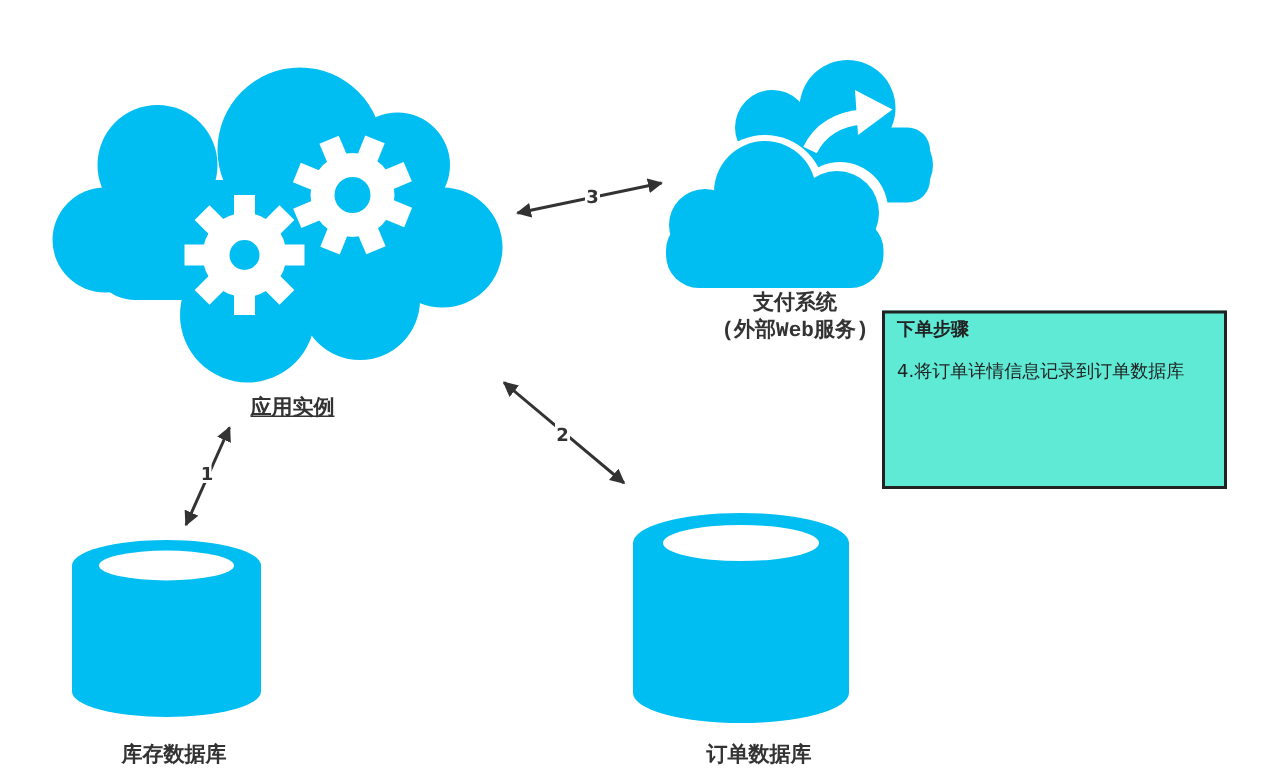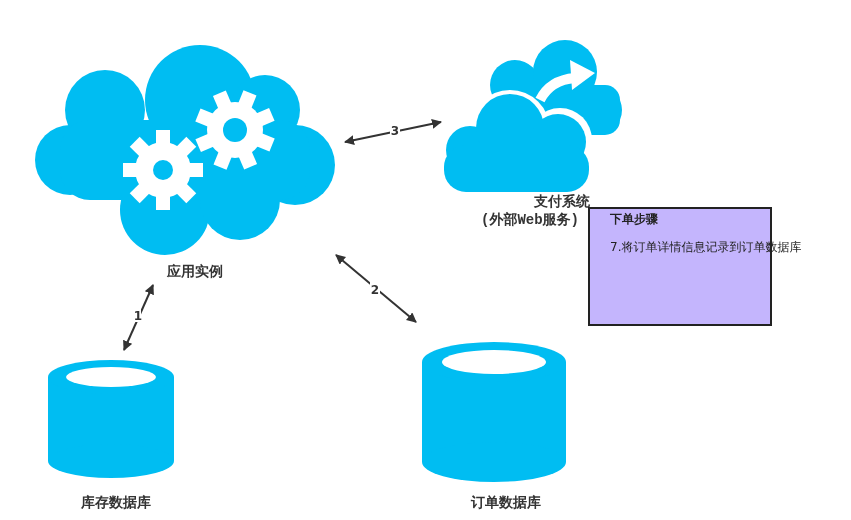--- a/index.html
+++ b/index.html
@@ -1,21 +1,21 @@
 <!DOCTYPE html>
 <html><head>
 <meta charset="utf-8">
 <style>
   html, body { margin:0; padding:0; background:#ffffff; }
   body { width:851px; height:520px; position:relative; overflow:hidden;
          font-family:"DejaVu Sans", sans-serif; }
   .label { position:absolute; font-weight:bold; font-size:14px; color:#333333; text-align:center; white-space:nowrap; }
   svg { position:absolute; left:0; top:0; }
-  .steps-box { position:absolute; left:588px; top:207px; width:184px; height:119px;
-               border:2px solid #222; box-sizing:border-box; background:#c4b5fd; padding:2px 20px; }
+  .steps-box { position:absolute; left:588px; top:207px; width:230px; height:119px;
+               border:2px solid #222; box-sizing:border-box; background:#5eead4; padding:2px 8px; }
   .steps-title { font-size:12px; color:#222; font-weight:bold; margin-bottom:12px; }
   .steps-item { font-size:12px; color:#222; line-height:15px; white-space:nowrap; }
   .edge-label { font-size:12px; font-weight:bold; fill:#333; font-family:"DejaVu Sans", sans-serif; }
 </style>
 </head>
 <body>
 
 <svg width="851" height="520" viewBox="0 0 851 520">
   <defs>
     <marker id="ah" viewBox="0 0 10 10" refX="9" refY="5" markerWidth="5" markerHeight="5" orient="auto-start-reverse">
@@ -116,24 +116,24 @@
     <rect x="370" y="282" width="10" height="14" fill="#fff"></rect>
     <text class="edge-label" x="375" y="294" text-anchor="middle">2</text>
   </g>
   <g>
     <line x1="345" y1="142" x2="441" y2="122" stroke="#333" stroke-width="2" marker-start="url(#ah)" marker-end="url(#ah)"></line>
     <rect x="390" y="124" width="10" height="14" fill="#fff"></rect>
     <text class="edge-label" x="395" y="135" text-anchor="middle">3</text>
   </g>
 </svg>
 
-<div class="label" style="left:150px; top:263px; width:90px;">应用实例</div>
+<div class="label" style="left:150px; top:263px; width:90px;text-decoration:underline;">应用实例</div>
 
-<div class="label" style="left:470px; top:193px; width:120px;text-align:right;">支付系统</div>
+<div class="label" style="left:470px; top:193px; width:120px;">支付系统</div>
 <div class="label" style="left:468px; top:211px; width:124px;font-family:Liberation Mono, monospace;">(外部Web服务)</div>
 
 <div class="label" style="left:66px; top:494px; width:100px;">库存数据库</div>
 <div class="label" style="left:456px; top:494px; width:100px;">订单数据库</div>
 
 <div class="steps-box">
   <div class="steps-title">下单步骤</div>
-  <div class="steps-item">7.将订单详情信息记录到订单数据库</div>
+  <div class="steps-item">4.将订单详情信息记录到订单数据库</div>
 </div>
 
 </body></html>

